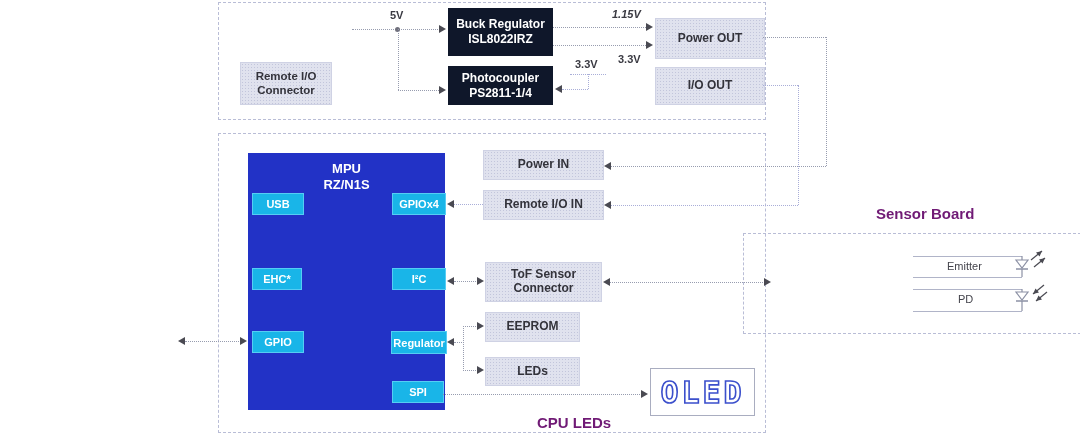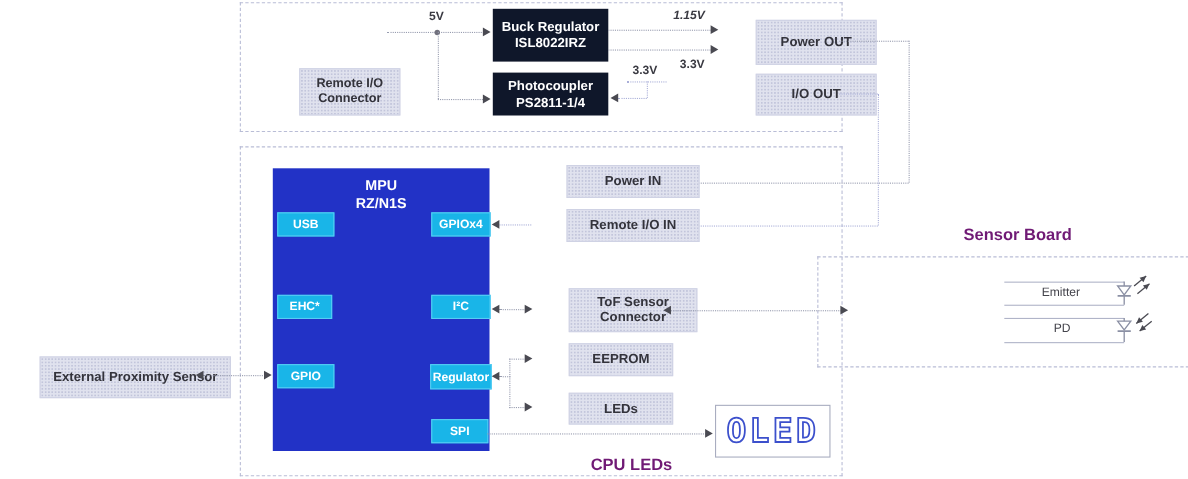--- a/index.html
+++ b/index.html
@@ -3,21 +3,21 @@
 <meta charset="utf-8">
 <style>
   html,body{margin:0;padding:0;background:#fff;}
   #canvas{position:relative;width:1080px;height:435px;background:#fff;overflow:hidden;
           font-family:"Liberation Sans",sans-serif;}
   .container{position:absolute;border:1px dashed #b9bdd6;}
   .gbox{position:absolute;background-color:#e0e2ee;
         background-image:radial-gradient(#c2c5db 0.8px, transparent 0.9px);
         background-size:3px 3px;border:1px solid #cfd2e4;
         color:#33333b;font-weight:bold;display:flex;align-items:center;justify-content:center;
-        text-align:center;font-size:12px;line-height:1.15;margin-left:32px;}
+        text-align:center;font-size:12px;line-height:1.15;}
   .bbox{position:absolute;background:#0f172a;color:#fff;font-weight:bold;display:flex;
         align-items:center;justify-content:center;text-align:center;font-size:12px;line-height:1.25;}
   .mpu{position:absolute;background:#2232c6;}
   .mpu-title{position:absolute;left:0;right:0;top:8px;text-align:center;color:#fff;
              font-weight:bold;font-size:13px;line-height:1.25;}
   .cport{position:absolute;background:#19b5e8;border:1px solid #55cdf4;color:#fff;
          font-weight:bold;font-size:11px;display:flex;align-items:center;justify-content:center;}
   .pre{white-space:pre-line;}
   .vlabel{position:absolute;color:#3a3a42;font-weight:bold;font-size:11px;}
   .slabel{position:absolute;color:#701a75;font-weight:bold;font-size:15px;}
@@ -122,21 +122,20 @@
   <div class="ar r" style="left:477px;top:366px;"></div>
 
   <div class="hline" style="left:443px;top:394px;width:199px;"></div>
   <div class="ar r" style="left:641px;top:390px;"></div>
   <div class="oledbox" style="left:650px;top:368px;width:103px;height:46px;">
     <span class="oledtxt">OLED</span>
   </div>
 
   <div class="slabel" style="left:537px;top:414px;">CPU LEDs</div>
 
-  <div class="gbox" style="left:4px;top:324px;width:172px;height:36px;">External Proximity Sensor</div>
   <div class="hline" style="left:185px;top:341px;width:56px;"></div>
   <div class="ar l" style="left:178px;top:337px;"></div>
   <div class="ar r" style="left:240px;top:337px;"></div>
 
   <div class="slabel" style="left:876px;top:205px;">Sensor Board</div>
 
   <div class="rail" style="left:913px;top:256px;width:109px;"></div>
   <div class="rail" style="left:913px;top:277px;width:109px;"></div>
   <div class="vlabel" style="left:947px;top:260px;font-weight:normal;color:#44444c;">Emitter</div>
 

